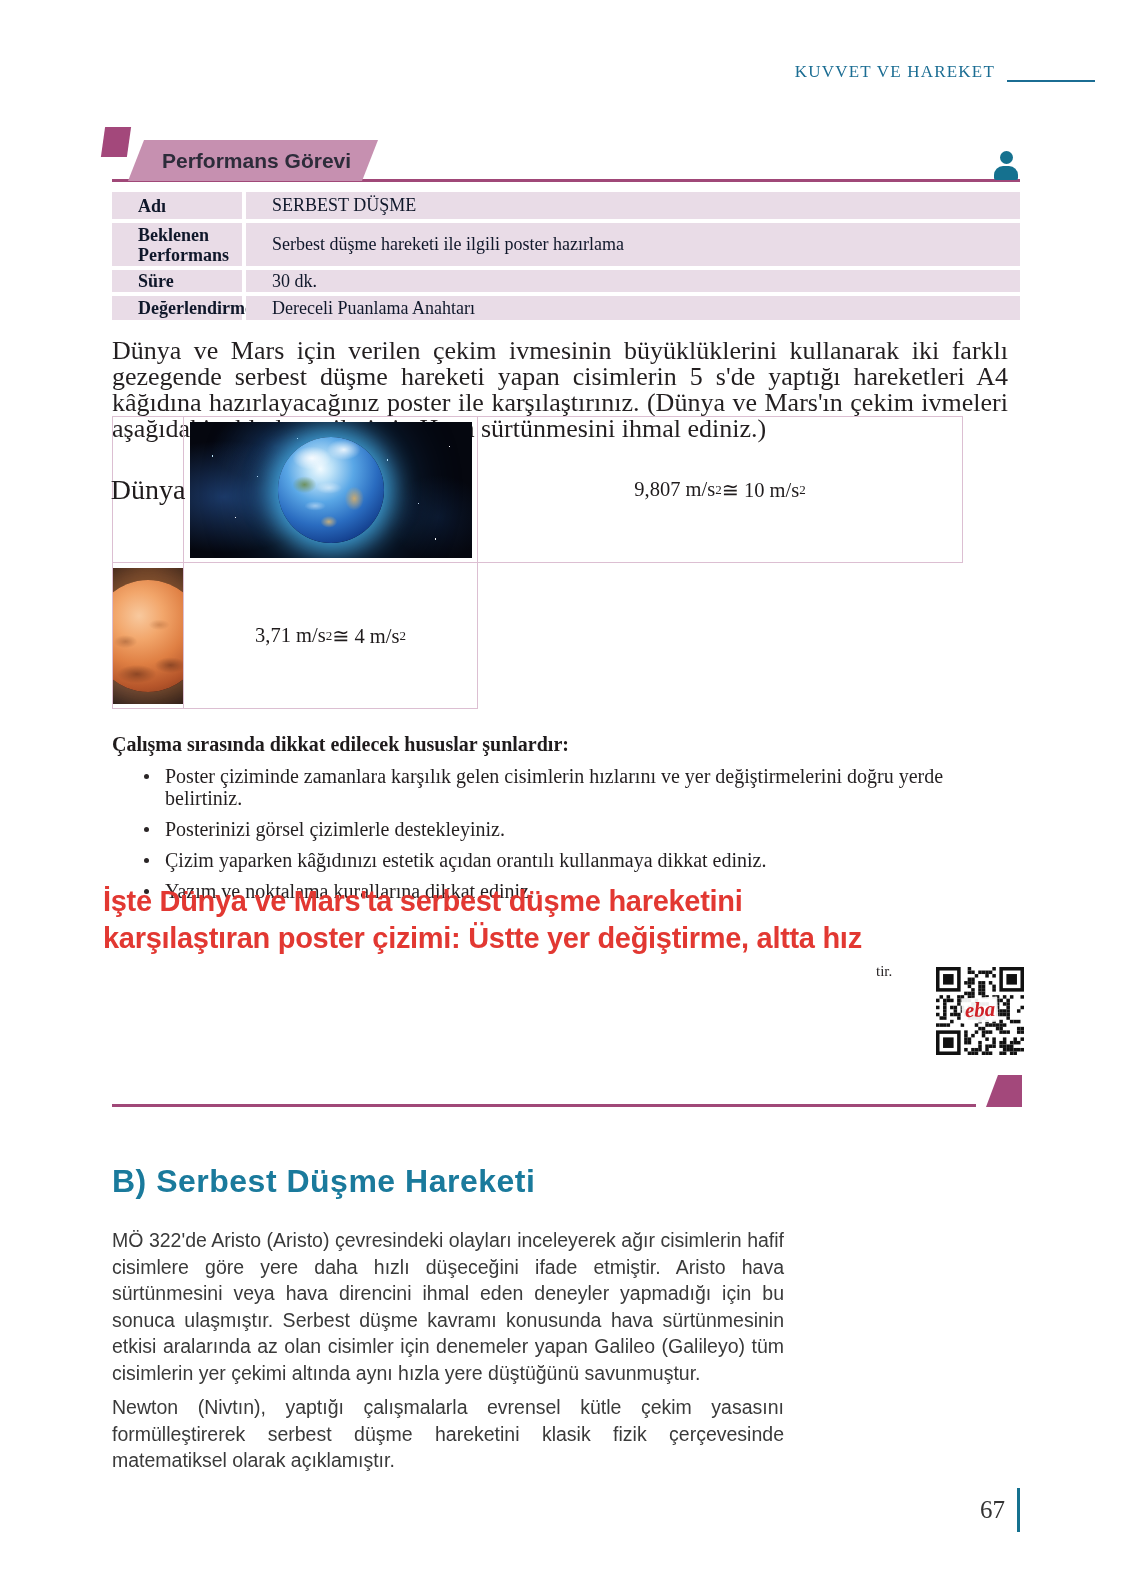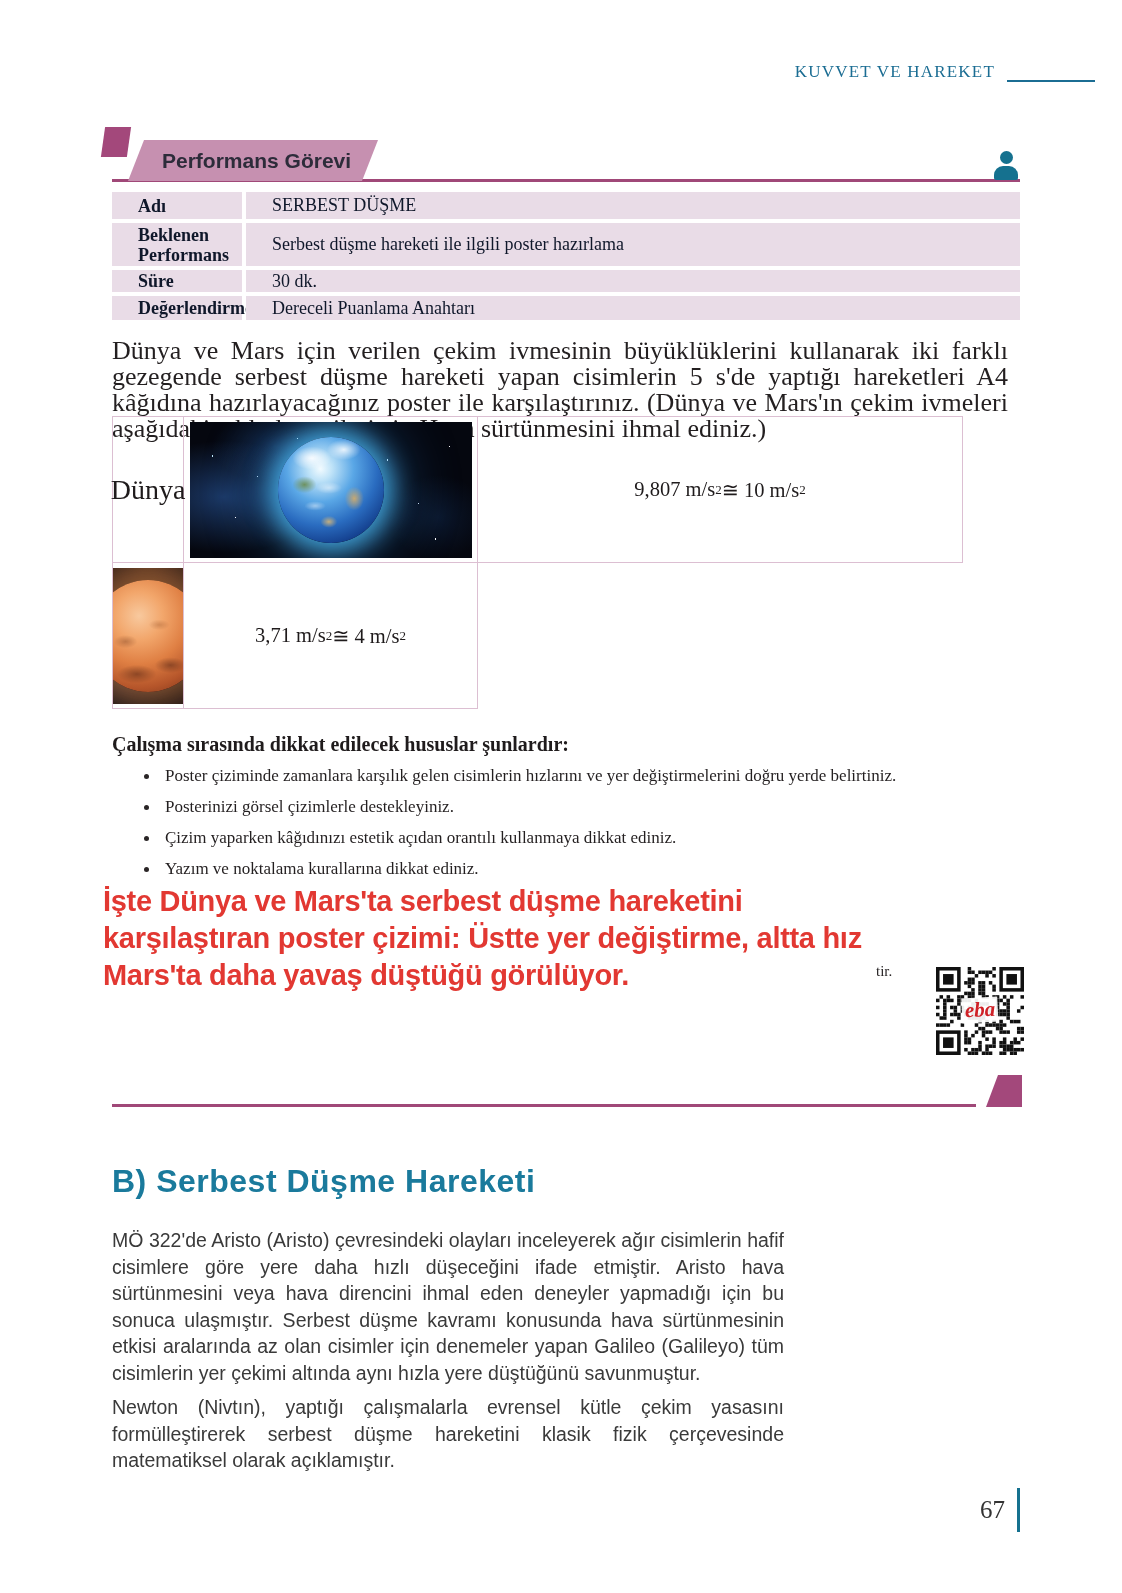--- a/index.html
+++ b/index.html
@@ -80,21 +80,21 @@
       box-shadow:0 0 30px 12px rgba(240,150,80,.45), 0 0 70px 25px rgba(200,100,50,.2);}
   .mars-patches{position:absolute;inset:0;border-radius:50%;overflow:hidden;background:
       radial-gradient(30px 14px at 40% 84%, rgba(90,40,22,.55), transparent 65%),
       radial-gradient(24px 12px at 70% 76%, rgba(80,35,20,.5), transparent 65%),
       radial-gradient(18px 10px at 30% 55%, rgba(120,60,30,.4), transparent 65%),
       radial-gradient(16px 8px at 60% 40%, rgba(150,80,40,.35), transparent 65%);}
 
   
   .check-head{position:absolute;left:112px;top:733px;font-weight:bold;font-size:20px;color:#1f1b1c;}
   .checklist{position:absolute;left:128px;top:765px;width:884px;}
-  .checklist .item{display:flex;font-size:17px;line-height:22px;margin-bottom:9px;color:#231f20;}
+  .checklist .item{display:flex;font-size:20px;line-height:22px;margin-bottom:9px;color:#231f20;}
   .checklist .dot{flex:0 0 5px;width:5px;height:5px;border-radius:50%;background:#2a2526;margin:9px 16px 0 16px;}
 
   
   .annotation{position:absolute;left:103px;top:883px;width:770px;
       font-family:"Liberation Sans",sans-serif;font-weight:bold;font-size:29px;line-height:37px;
       color:#e23832;letter-spacing:-0.3px;}
   .fragment{position:absolute;left:876px;top:963px;font-size:15px;color:#231f20;}
 
   
   .qr{position:absolute;left:936px;top:967px;width:88px;height:88px;background:#fff;}
@@ -201,21 +201,20 @@
     </div>
     <div class="item">
       <span class="dot"></span>
       <span>Yazım ve noktalama kurallarına dikkat ediniz.</span>
     </div>
   </div>
 
   <div class="annotation">
     <div>İşte Dünya ve Mars'ta serbest düşme hareketini</div>
     <div>karşılaştıran poster çizimi: Üstte yer değiştirme, altta hız</div>
-    <div>Mars'ta daha yavaş düştüğü görülüyor.</div>
   </div>
   <div class="fragment">tir.</div>
 
   <div class="qr">
     <svg viewBox="0 0 100 100" width="88" height="88" fill="#111">
         <rect x="36" y="0" width="4" height="4"></rect>
         <rect x="64" y="0" width="4" height="4"></rect>
         <rect x="36" y="4" width="4" height="4"></rect>
         <rect x="40" y="4" width="4" height="4"></rect>
         <rect x="48" y="4" width="4" height="4"></rect>

